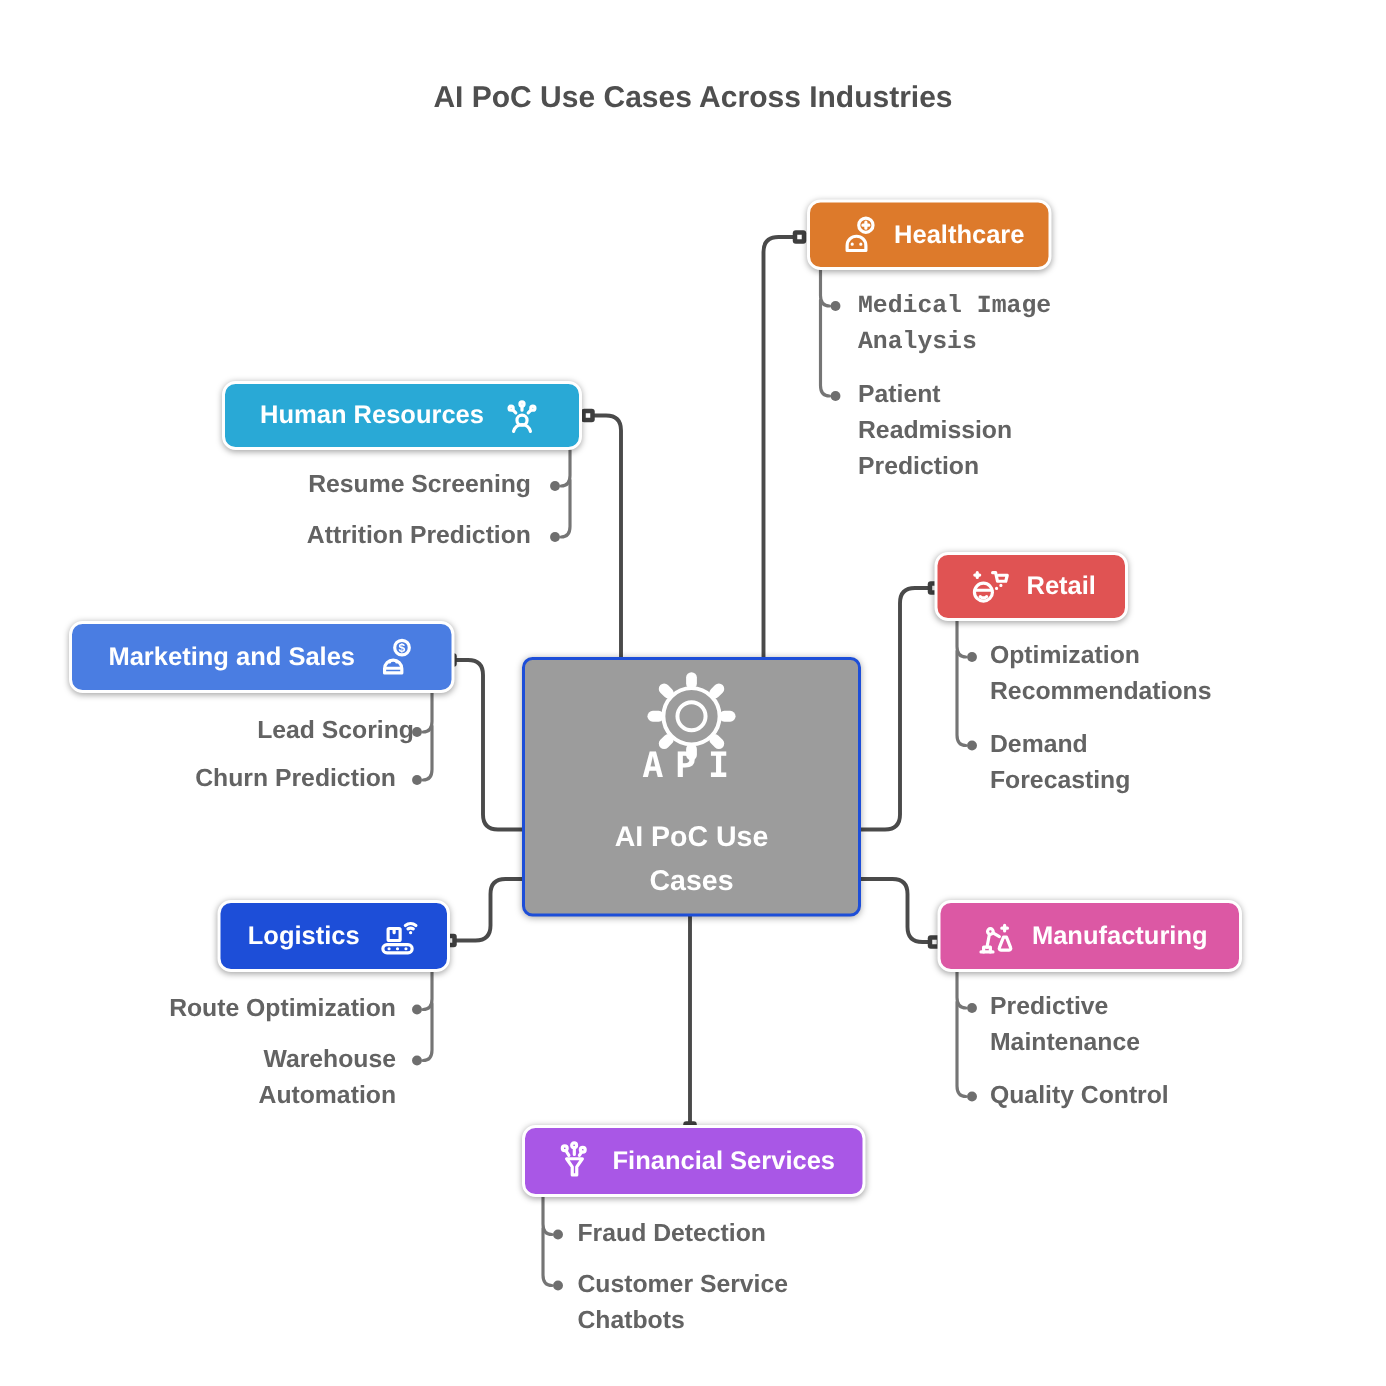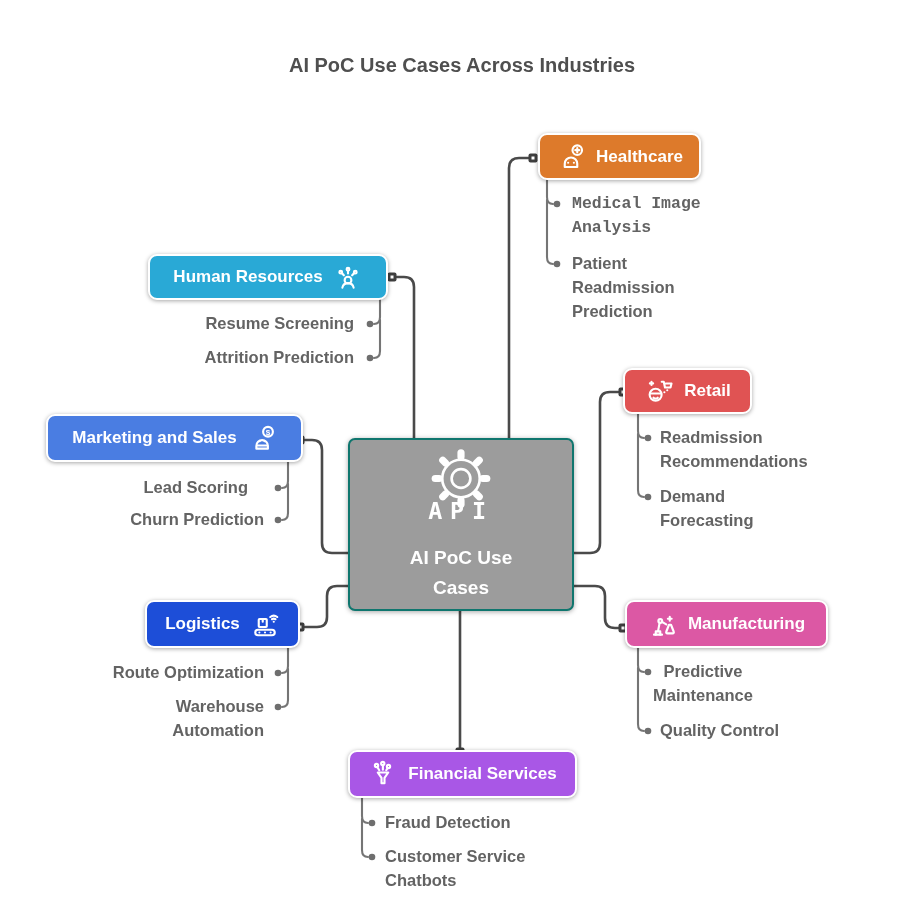--- a/index.html
+++ b/index.html
@@ -8,21 +8,21 @@
   #wires{position:absolute;left:0;top:0;z-index:1;}
   .page-title{position:absolute;left:0;top:54px;width:924px;text-align:center;
               font-size:20px;font-weight:bold;color:#4F4F4F;z-index:2;}
   .node{position:absolute;z-index:3;display:flex;align-items:center;justify-content:center;
         gap:10px;border:2px solid #fff;border-radius:9px;box-sizing:border-box;
         color:#fff;font-weight:bold;font-size:17px;white-space:nowrap;
         box-shadow:0 1px 4px rgba(0,0,0,.35);}
   .node .nicon{display:flex;align-items:center;justify-content:center;}
   .node .nicon svg{display:block;}
   .center-node{position:absolute;z-index:3;display:flex;flex-direction:column;align-items:center;
-        justify-content:center;border:2px solid #0f766e;border-radius:7px;box-sizing:border-box;
+        justify-content:center;border:2px solid #1d4ed8;border-radius:7px;box-sizing:border-box;
         color:#fff;font-weight:bold;font-size:19px;text-align:center;line-height:1.55;
         box-shadow:0 1px 5px rgba(0,0,0,.35);padding:6px 26px;}
   .leaf{position:absolute;z-index:2;color:#636363;font-weight:bold;font-size:16.5px;
         line-height:1.45;}
   .leaf.r{text-align:right;}
   svg.lineart{stroke:#fff;fill:none;stroke-width:1.7;stroke-linecap:round;stroke-linejoin:round;}
 </style>
 </head>
 <body>
 
@@ -150,21 +150,21 @@
     <span class="nicon">
       <svg class="lineart" width="30" height="30" viewBox="0 0 24 24">
         <path d="M7.5 20.5 v-2.2 a4.6 4.6 0 0 1 9.2 0 v2.2 z"></path>
         <path d="M8.5 18 h7.2"></path>
         <path d="M10.2 14.6 h0.01 M14 14.6 h0.01"></path>
         <circle cx="16.8" cy="7" r="3.9"></circle>
         <text x="16.8" y="9.2" text-anchor="middle" stroke="none" fill="#fff" font-family="Liberation Sans, sans-serif" font-size="6.5" font-weight="bold">$</text>
       </svg>
     </span>
   </div>
-  <div class="leaf r" style="left:64px;top:476px;width:184px;">Lead Scoring</div>
+  <div class="leaf r" style="left:92px;top:476px;width:184px;">Lead Scoring</div>
   <div class="leaf r" style="left:80px;top:508px;width:184px;">Churn Prediction</div>
 
   <div class="node" style="left: 145px; top: 600px; width: 155px; height: 48px; background-color: #1d4ed8;">
     <span>Logistics</span>
     <span class="nicon">
       <svg class="lineart" width="30" height="30" viewBox="0 0 24 24">
         <rect x="7" y="8" width="6.4" height="6.4" rx="0.6"></rect>
         <path d="M10.2 8 v2.2"></path>
         <rect x="4.2" y="16.6" width="15.6" height="4.4" rx="2.2"></rect>
         <path d="M7.5 18.8 h0.01 M12 18.8 h0.01 M16.5 18.8 h0.01"></path>
@@ -197,33 +197,33 @@
         <circle cx="9.3" cy="15" r="4.8"></circle>
         <path d="M4.8 14 h9"></path>
         <path d="M7.6 17.4 a2.4 2.4 0 0 0 3.4 0"></path>
         <path d="M14.2 4.6 h1.6 l1 4.6 h4.4 l0.8-3.2 h-4.6"></path>
         <path d="M6 4.6 v2.6 M4.7 5.9 h2.6"></path>
         <path d="M16.3 13 h0.01 M18.6 11.4 h0.01"></path>
       </svg>
     </span>
     <span>Retail</span>
   </div>
-  <div class="leaf" style="left:660px;top:426px;width:176px;">Readmission Recommendations</div>
+  <div class="leaf" style="left:660px;top:426px;width:176px;">Optimization Recommendations</div>
   <div class="leaf" style="left:660px;top:485px;width:112px;">Demand Forecasting</div>
 
   <div class="node" style="left: 625px; top: 600px; width: 203px; height: 48px; background-color: rgb(220, 88, 164);">
     <span class="nicon">
       <svg class="lineart" width="30" height="30" viewBox="0 0 24 24">
         <path d="M4.8 20.5 h6.4"></path>
         <path d="M6.2 20.5 v-2.6 h3.6 v2.6"></path>
         <path d="M8 17.9 l1.3-6.8"></path>
         <circle cx="9.8" cy="9.6" r="1.5"></circle>
         <path d="M11.2 10.3 l3.4 2"></path>
         <path d="M16.8 12.6 l-2.2 5.6 a0.9 0.9 0 0 0 0.85 1.3 h4.3 a0.9 0.9 0 0 0 0.85-1.3 l-2.2-5.6 z"></path>
         <path d="M17.4 6.3 v3 M15.9 7.8 h3"></path>
       </svg>
     </span>
     <span>Manufacturing</span>
   </div>
-  <div class="leaf" style="left:640px;top:660px;width:126px;text-align:center;">Predictive Maintenance</div>
+  <div class="leaf" style="left:660px;top:660px;width:126px;">Predictive Maintenance</div>
   <div class="leaf" style="left:660px;top:719px;width:176px;">Quality Control</div>
 
 </div>
 
 </body></html>

